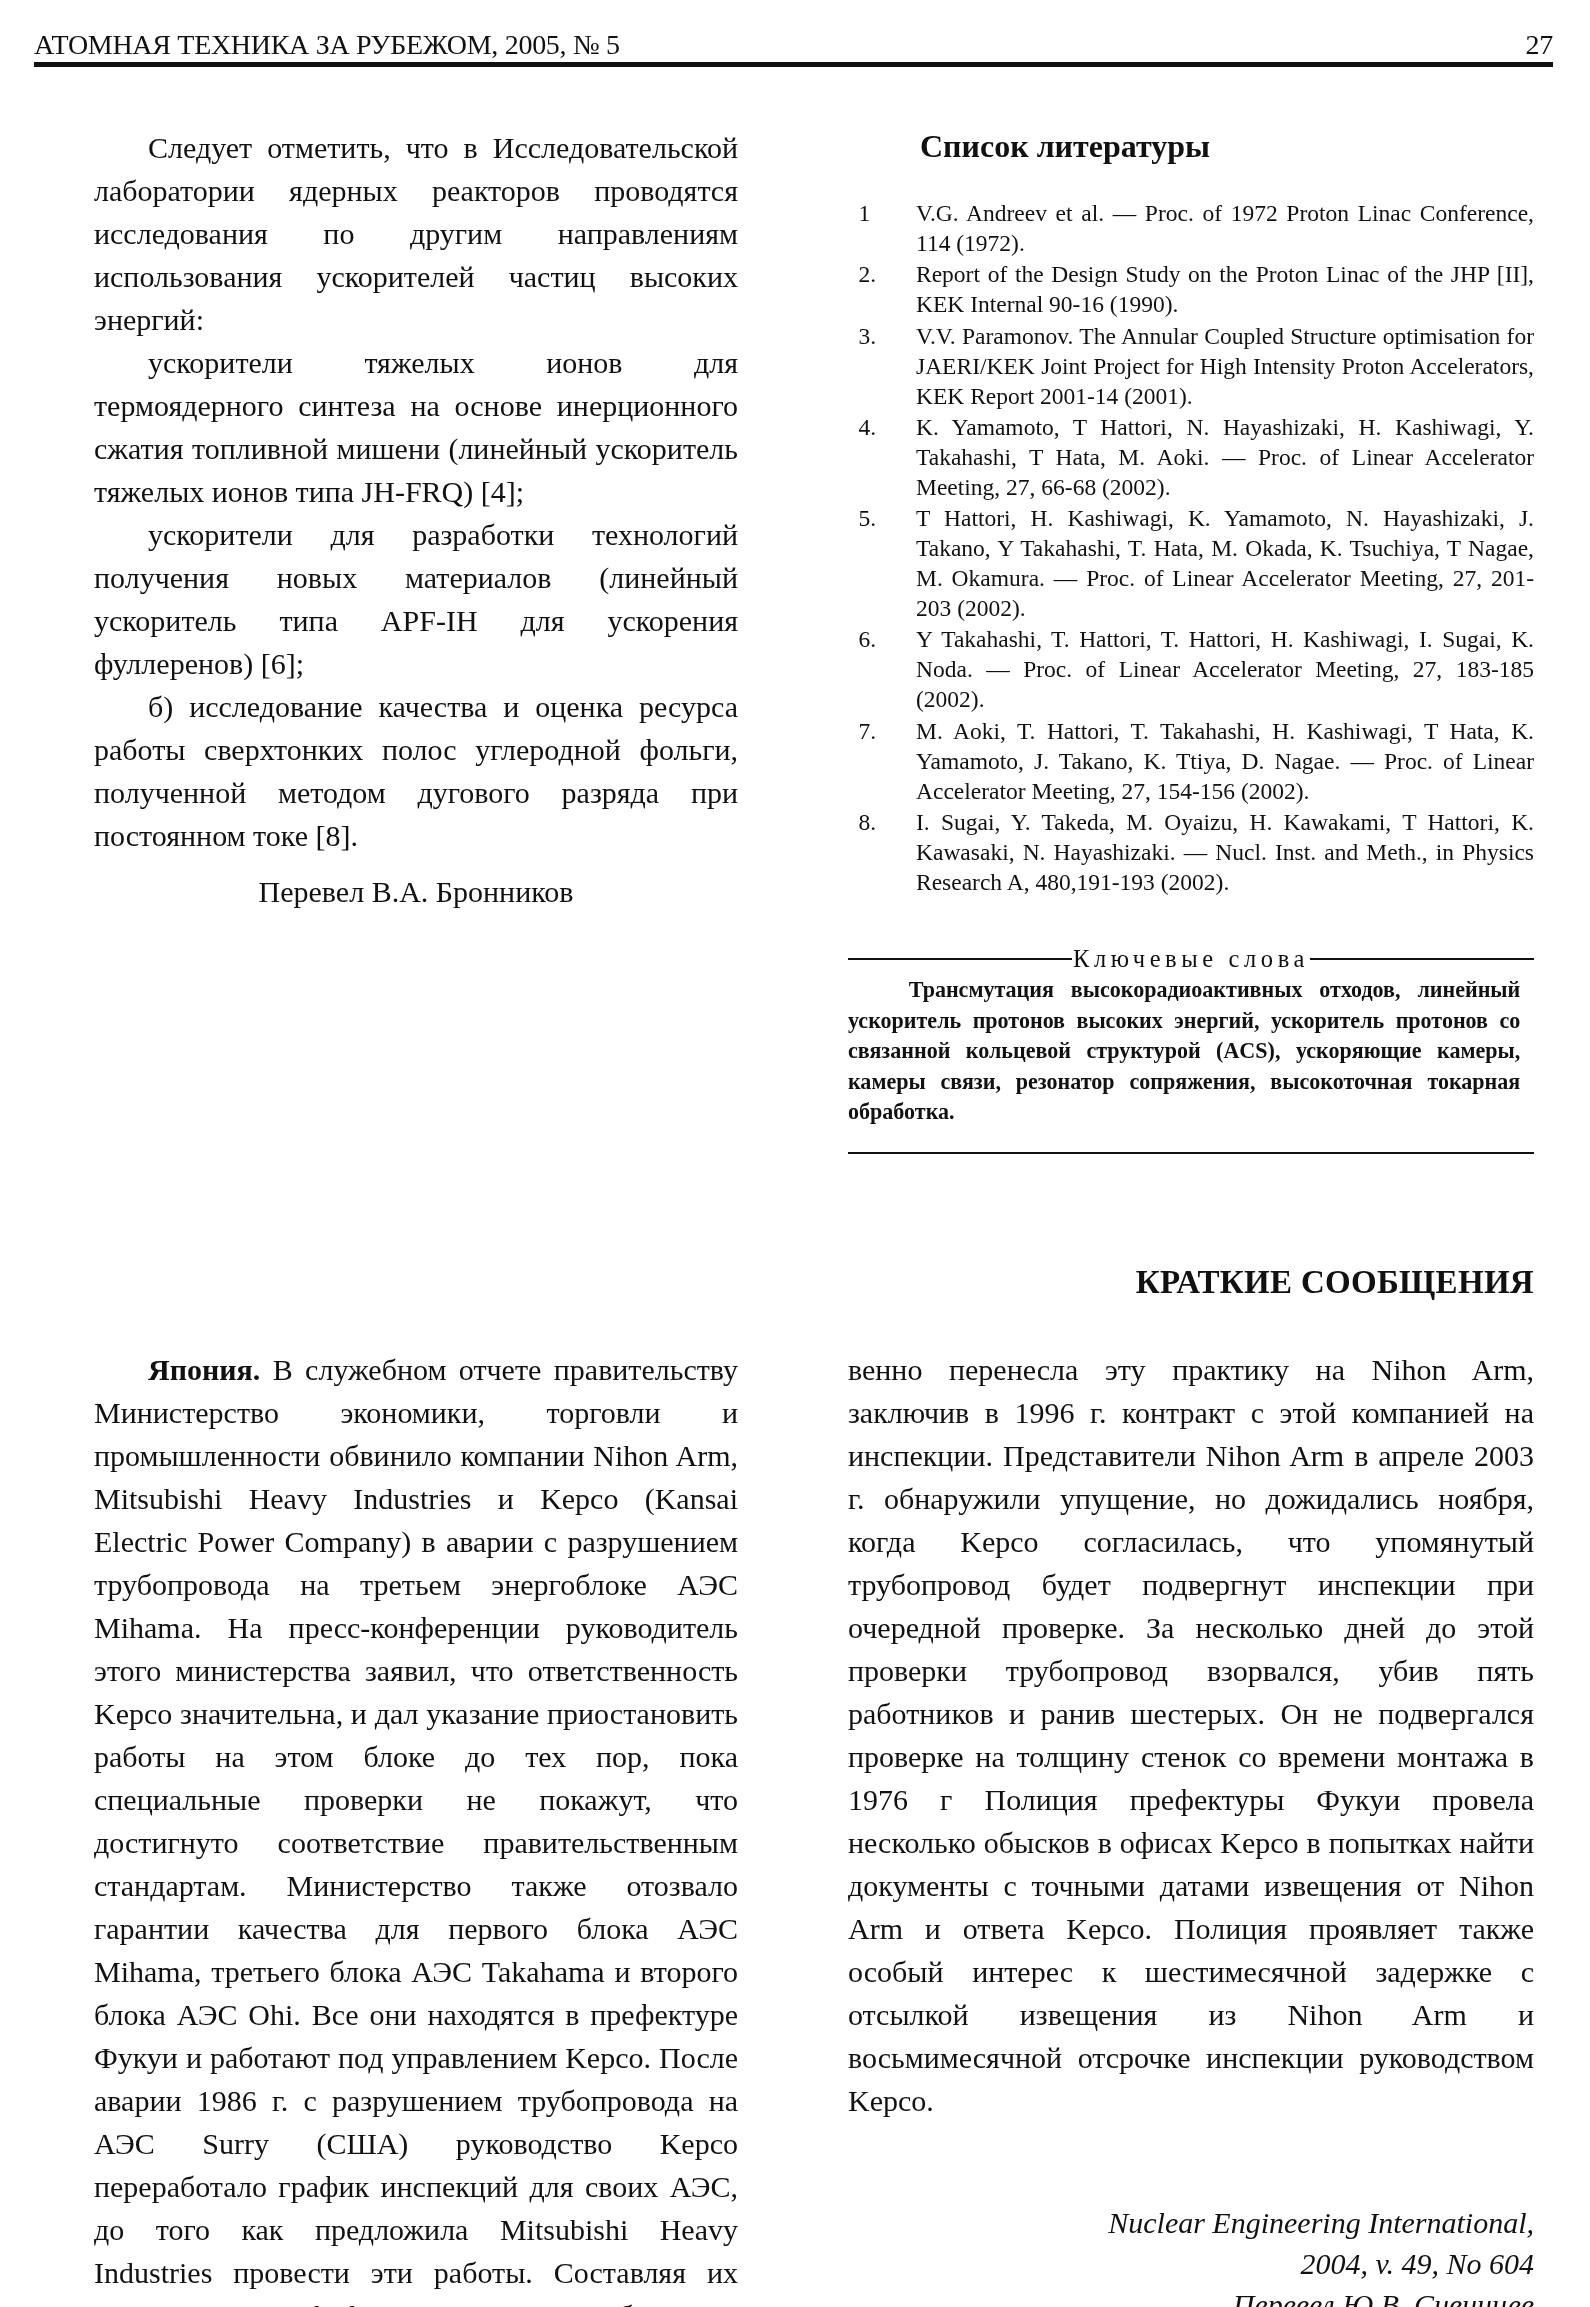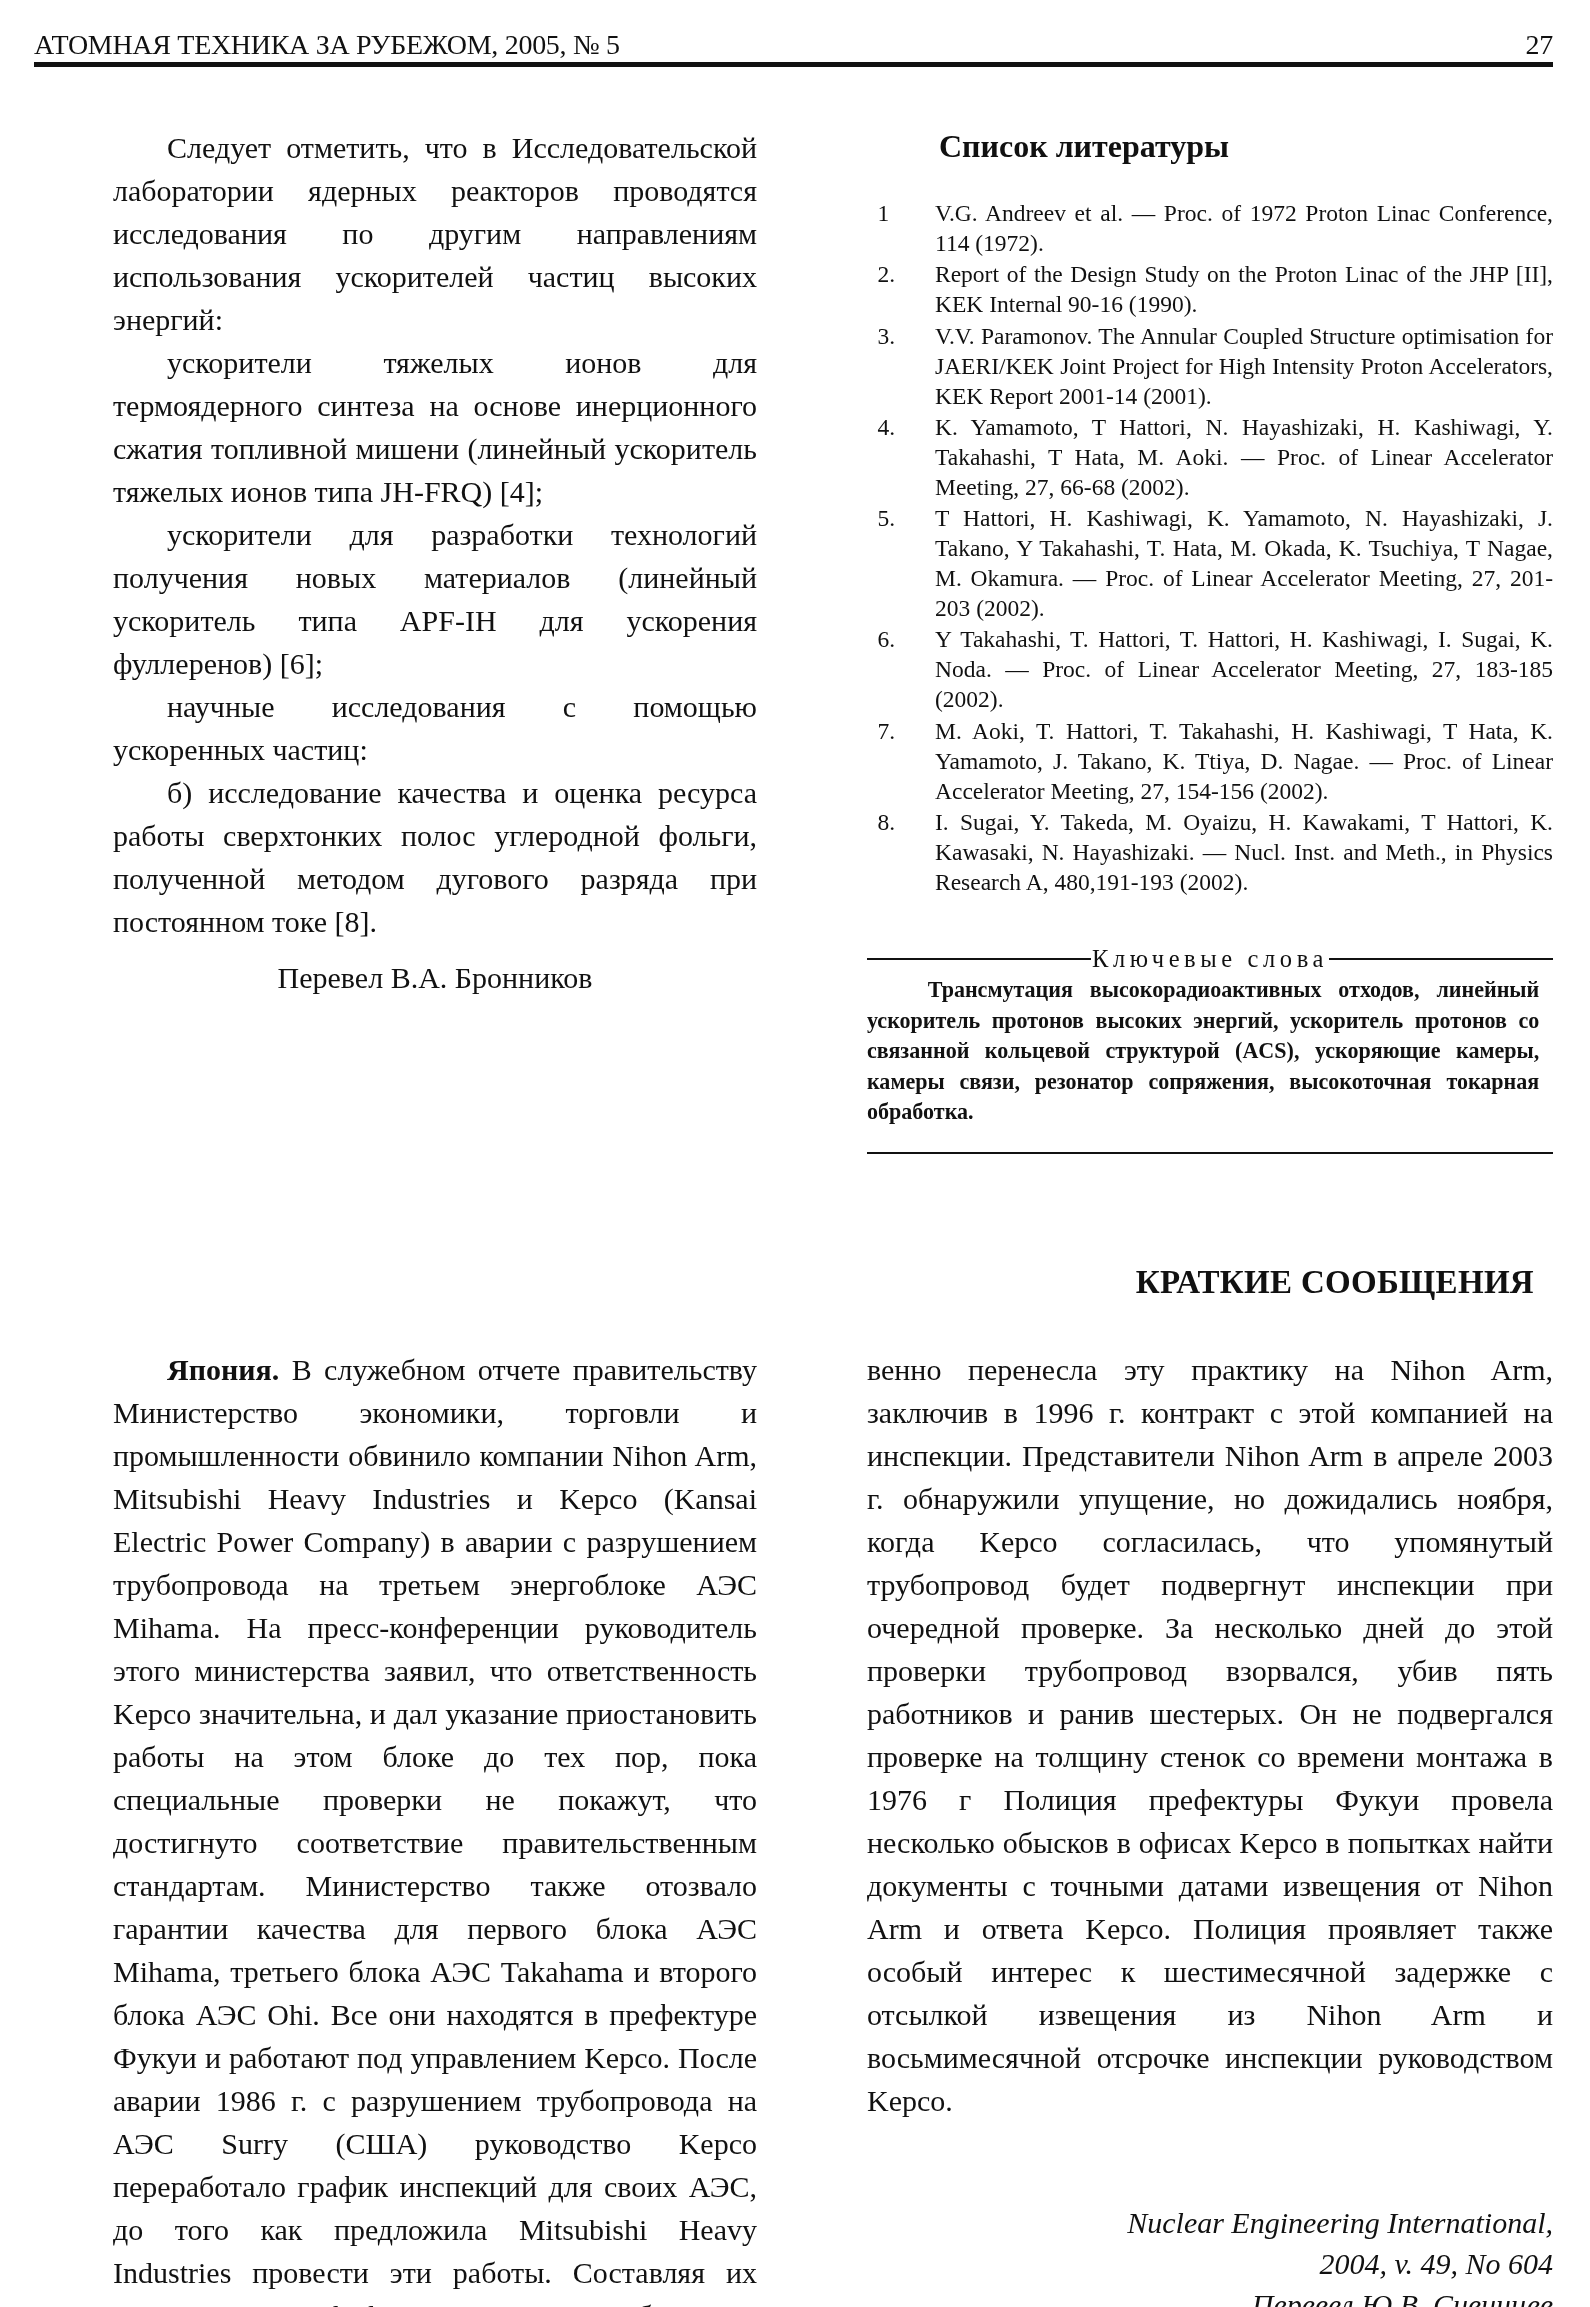--- a/index.html
+++ b/index.html
@@ -8,21 +8,21 @@
     color: #111111;
     font-family: "Liberation Serif", "DejaVu Serif", serif;
   }
   .page-header {
     position: absolute; left: 34px; top: 18.6px; width: 1519px; height: 42px;
     display: flex; justify-content: space-between; align-items: flex-end;
     font-size: 28px; letter-spacing: -0.3px;
   }
   .header-rule { position: absolute; left: 34px; top: 62px; width: 1519px; height: 4.6px; background: #111; }
 
-  .col { position: absolute; font-size: 30px; line-height: 43px; text-align: justify; margin-left: 19px; }
+  .col { position: absolute; font-size: 30px; line-height: 43px; text-align: justify; }
   .col p { margin: 0; text-indent: 54px; }
 
   #col-left-top  { left: 94px; top: 126px; width: 644px; }
   #col-right-top { left: 848px; top: 126px; width: 686px; }
   #col-left-bottom  { left: 94px; top: 1348px; width: 644px; }
   #col-right-bottom { left: 848px; top: 1348px; width: 686px; }
 
   .translator { text-align: center; text-indent: 0 !important; margin-top: 13.3px !important; }
 
   .refs-title { font-weight: bold; font-size: 32px; margin: 0 0 32px 72px; line-height: 40px; }
@@ -52,21 +52,20 @@
 <div class="page-header">
   <span>АТОМНАЯ ТЕХНИКА ЗА РУБЕЖОМ, 2005, № 5</span>
   <span>27</span>
 </div>
 <div class="header-rule"></div>
 
 <div class="col" id="col-left-top">
   <p>Следует отметить, что в Исследовательской лаборатории ядерных реакторов проводятся исследования по другим направлениям использования ускорителей частиц высоких энергий:</p>
   <p>ускорители тяжелых ионов для термоядерного синтеза на основе инерционного сжатия топливной мишени (линейный ускоритель тяжелых ионов типа JH-FRQ) [4];</p>
   <p>ускорители для разработки технологий получения новых материалов (линейный ускоритель типа APF-IH для ускорения фуллеренов) [6];</p>
-  <p>научные исследования с помощью ускоренных частиц:</p>
   <p>б) исследование качества и оценка ресурса работы сверхтонких полос углеродной фольги, полученной методом дугового разряда при постоянном токе [8].</p>
   <p class="translator">Перевел В.А. Бронников</p>
 </div>
 
 <div class="col" id="col-right-top">
   <div class="refs-title">Список литературы</div>
   <ol class="refs">
     <li>
         <span class="num">1</span>
         <span class="txt">V.G. Andreev et al. — Proc. of 1972 Proton Linac Conference, 114 (1972).</span>

